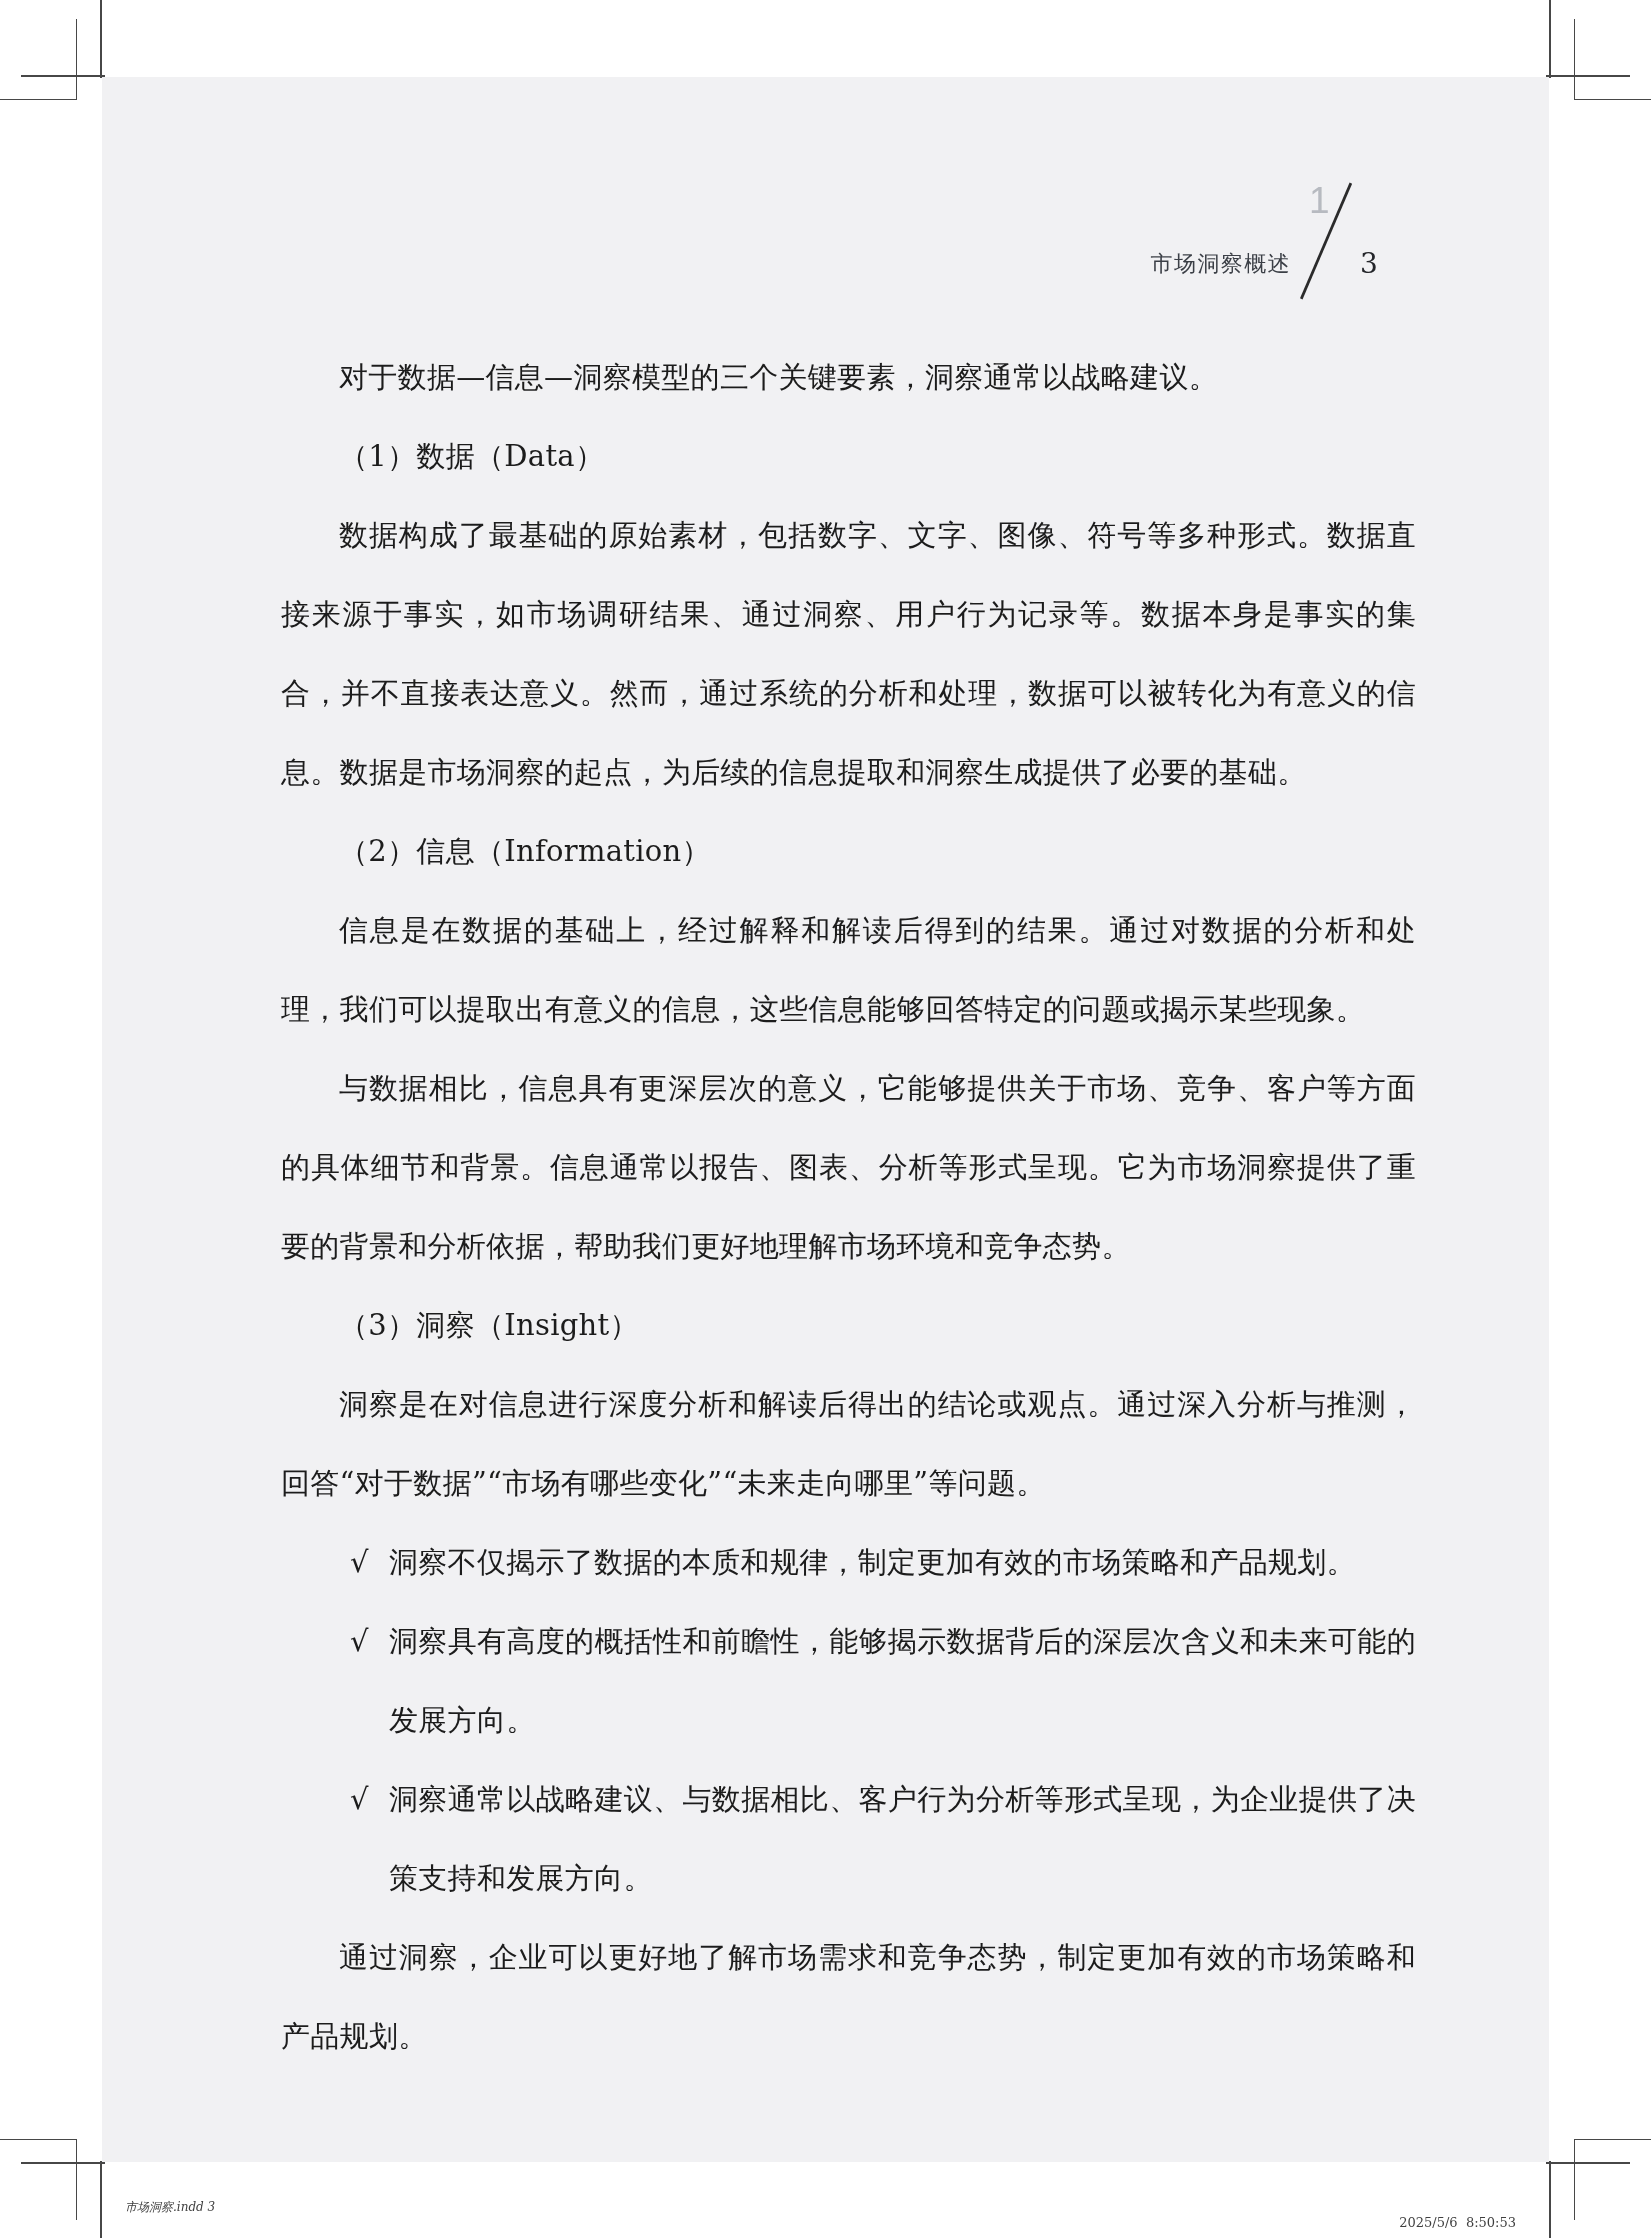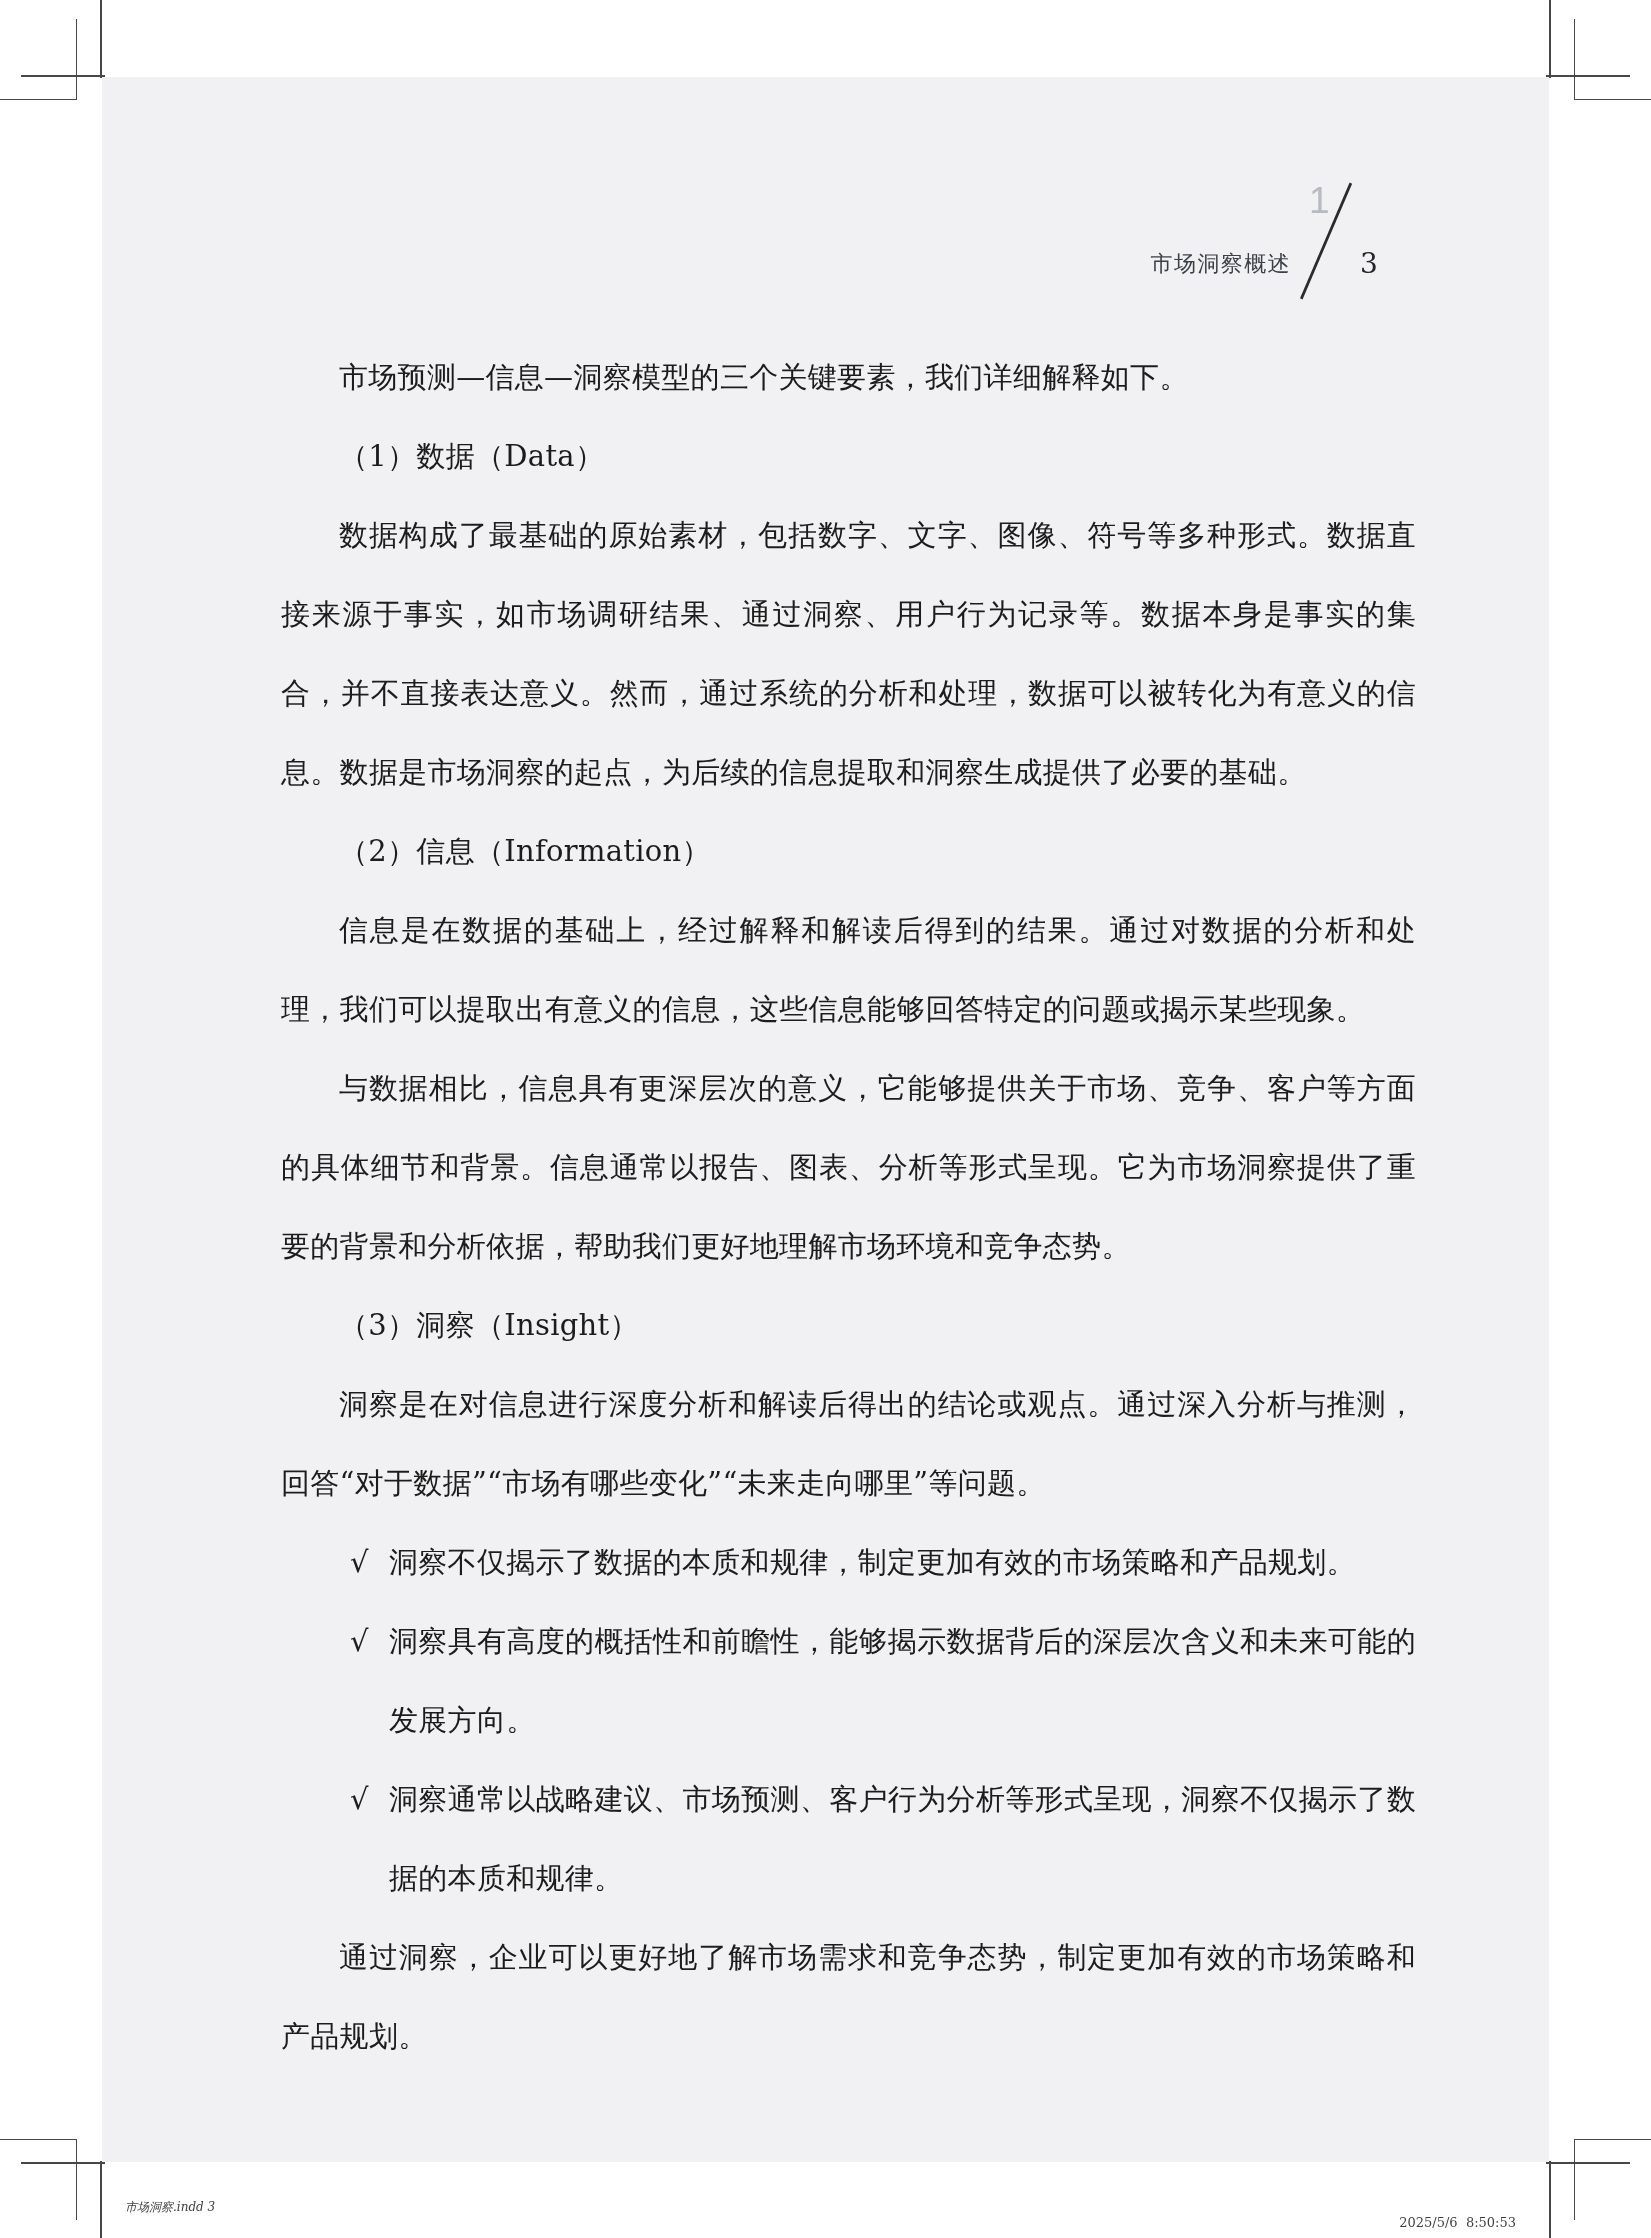--- a/index.html
+++ b/index.html
@@ -158,41 +158,41 @@
   <div>
     <div class="chapter-number">1</div>
     <svg class="head-slash" viewBox="0 0 90 180">
       <line x1="84" y1="6" x2="12" y2="174" stroke="#2b2b2b" stroke-width="4"></line>
     </svg>
     <div class="running-title">市场洞察概述</div>
     <div class="page-number">3</div>
   </div>
 
   <div class="content">
-    <p class="para">市场预测—信息—洞察模型的三个关键要素，我们详细解释如下。</p>
+    <p class="para">对于数据—信息—洞察模型的三个关键要素，洞察通常以战略建议。</p>
     <h3 class="subheading">（1）数据（Data）</h3>
     <p class="para">数据构成了最基础的原始素材，包括数字、文字、图像、符号等多种形式。数据直接来源于事实，如市场调研结果、通过洞察、用户行为记录等。数据本身是事实的集合，并不直接表达意义。然而，通过系统的分析和处理，数据可以被转化为有意义的信息。数据是市场洞察的起点，为后续的信息提取和洞察生成提供了必要的基础。</p>
     <h3 class="subheading">（2）信息（Information）</h3>
     <p class="para">信息是在数据的基础上，经过解释和解读后得到的结果。通过对数据的分析和处理，我们可以提取出有意义的信息，这些信息能够回答特定的问题或揭示某些现象。</p>
     <p class="para">与数据相比，信息具有更深层次的意义，它能够提供关于市场、竞争、客户等方面的具体细节和背景。信息通常以报告、图表、分析等形式呈现。它为市场洞察提供了重要的背景和分析依据，帮助我们更好地理解市场环境和竞争态势。</p>
     <h3 class="subheading">（3）洞察（Insight）</h3>
     <p class="para">洞察是在对信息进行深度分析和解读后得出的结论或观点。通过深入分析与推测，回答“对于数据”“市场有哪些变化”“未来走向哪里”等问题。</p>
 
     <ul class="bullets">
       <li>
         <span class="bullet-mark">√</span>
         <span>洞察不仅揭示了数据的本质和规律，制定更加有效的市场策略和产品规划。</span>
       </li>
       <li>
         <span class="bullet-mark">√</span>
         <span>洞察具有高度的概括性和前瞻性，能够揭示数据背后的深层次含义和未来可能的发展方向。</span>
       </li>
       <li>
         <span class="bullet-mark">√</span>
-        <span>洞察通常以战略建议、市场预测、客户行为分析等形式呈现，洞察不仅揭示了数据的本质和规律。</span>
+        <span>洞察通常以战略建议、与数据相比、客户行为分析等形式呈现，为企业提供了决策支持和发展方向。</span>
       </li>
     </ul>
 
     <p class="para">通过洞察，企业可以更好地了解市场需求和竞争态势，制定更加有效的市场策略和产品规划。</p>
   </div>
 </div>
 
 <div class="slug-left">市场洞察.indd 3</div>
 <div class="slug-right">2025/5/6  8:50:53</div>
 

